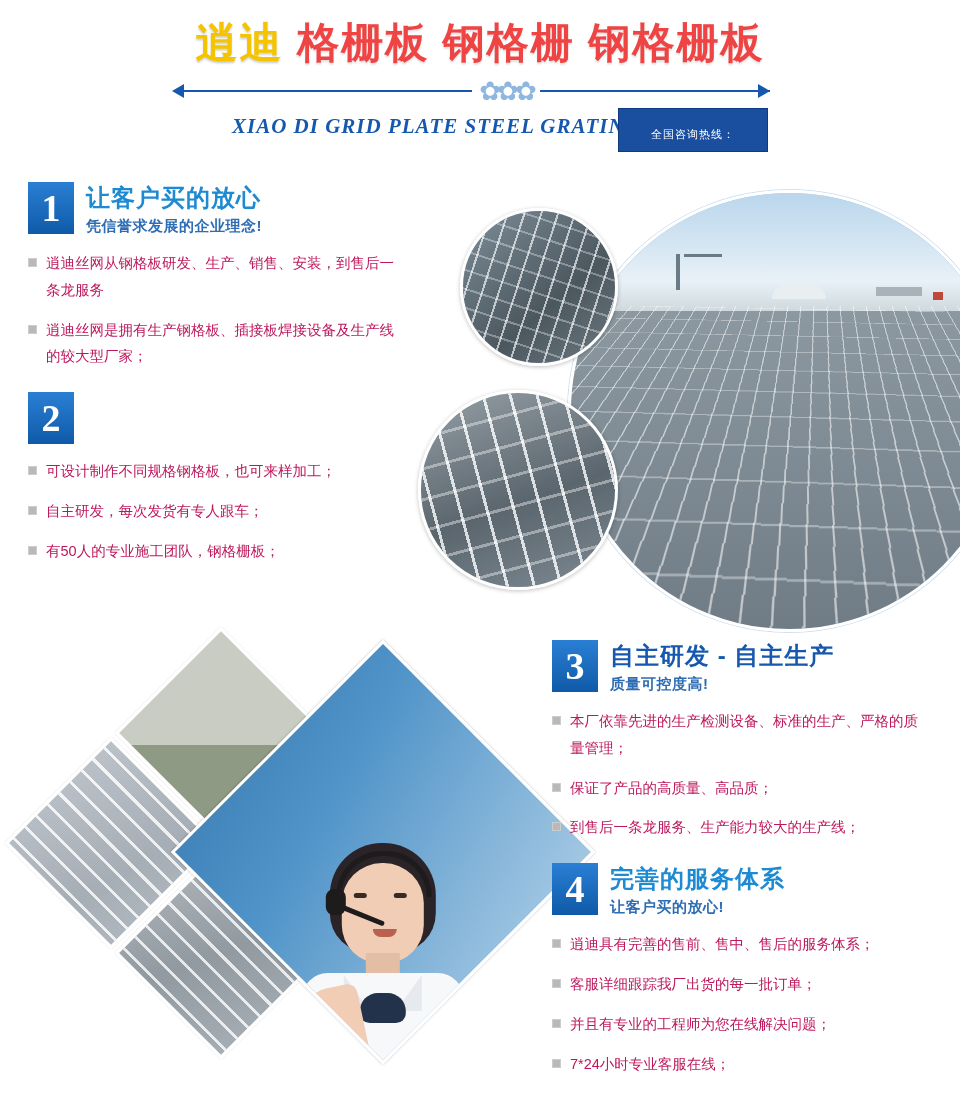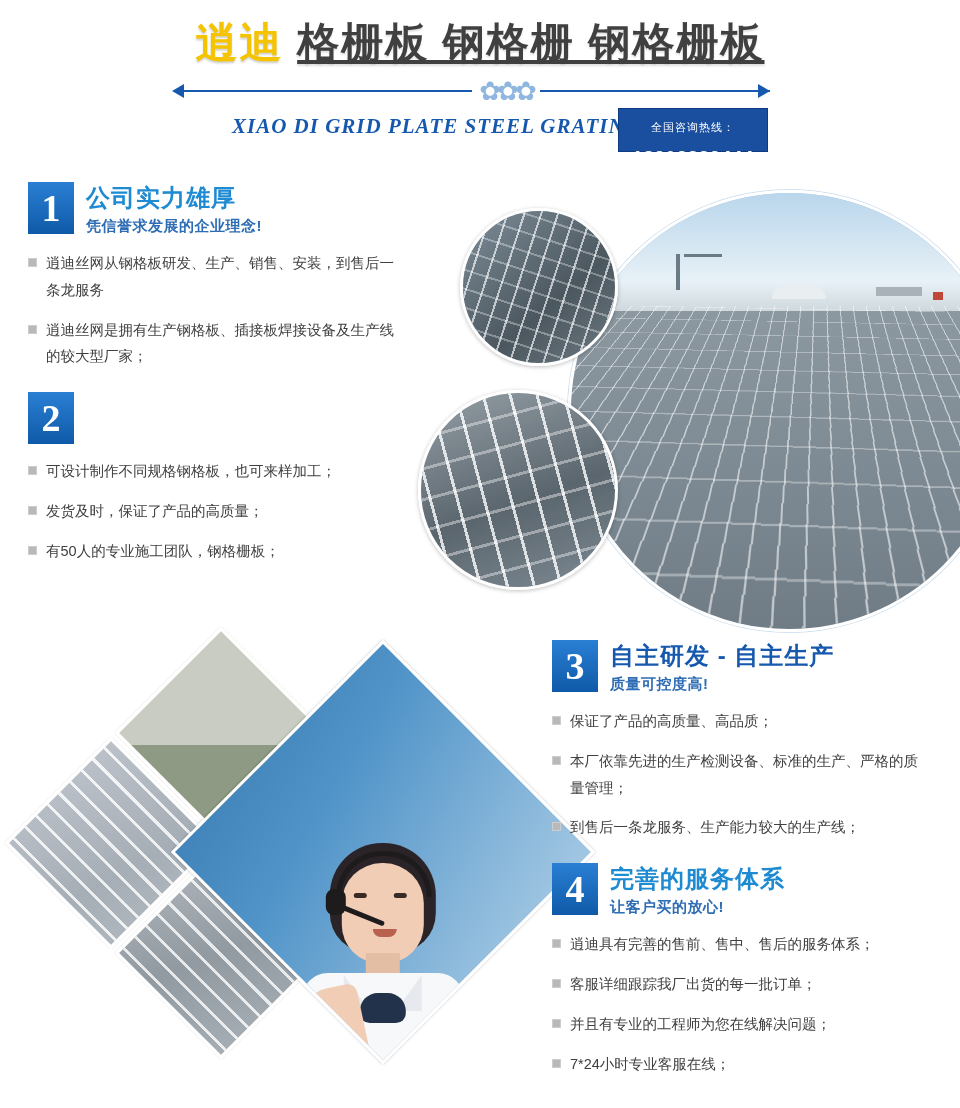--- a/index.html
+++ b/index.html
@@ -20,21 +20,21 @@
   .header-title {
     text-align: center;
     padding-top: 18px;
     font-size: 42px;
     font-weight: bold;
     letter-spacing: 2px;
     line-height: 1.2;
     white-space: nowrap;
   }
   .brand-yellow { color: #f5c400; text-shadow: 0 2px 2px rgba(0,0,0,0.18); }
-  .brand-blue { color: #404040; text-shadow: 0 2px 2px rgba(0,0,0,0.12); text-decoration: underline; }
+  .brand-blue { color: #ef4444; text-shadow: 0 2px 2px rgba(0,0,0,0.12); }
 
   .divider-row {
     position: relative;
     margin-top: 12px;
     height: 22px;
   }
   .divider-line {
     position: absolute;
     top: 10px;
     height: 2px;
@@ -88,21 +88,21 @@
     position: absolute;
     left: 618px; top: 0px;
     width: 150px; height: 44px;
     background: #1a4fa0;
     border: 1px solid #0d3a80;
     color: #ffffff;
     text-align: center;
   }
   .hotline-label {
     font-size: 11px;
-    padding-top: 11px;
+    padding-top: 18px;
     letter-spacing: 1px;
   }
   .hotline-number {
     font-size: 19px;
     font-weight: bold;
     font-family: "Liberation Sans", sans-serif;
     letter-spacing: 0.5px;
     line-height: 1.1;
     margin-top: 13px;
   }
@@ -139,21 +139,21 @@
     letter-spacing: 0.5px;
     white-space: nowrap;
   }
   .bullets { margin-top: 14px; }
   .bullet {
     display: flex;
     align-items: flex-start;
     gap: 9px;
     margin-bottom: 13px;
     font-size: 14.5px;
-    color: #404040;
+    color: #be185d;
     line-height: 1.85;
   }
   .bullet .sq {
     flex: 0 0 auto;
     width: 9px; height: 9px;
     background: #b9b9b9;
     margin-top: 8px;
     box-shadow: inset 0 0 0 1px #cdcdcd;
   }
   .bullet .txt { max-width: 360px; }
@@ -405,21 +405,21 @@
     </div>
   </div>
 </div>
 
 <div class="left-col">
 
   <div class="block1">
     <div class="sec-head">
       <div class="num-badge">1</div>
       <div class="sec-head-text">
-        <div class="sec-title">公司实力雄厚</div>
+        <div class="sec-title">让客户买的放心</div>
         <div class="sec-sub">凭信誉求发展的企业理念!</div>
       </div>
     </div>
     <div class="bullets">
       <div class="bullet">
         <span class="sq"></span>
         <span class="txt">逍迪丝网从钢格板研发、生产、销售、安装，到售后一条龙服务</span>
       </div>
       <div class="bullet">
         <span class="sq"></span>
@@ -432,21 +432,21 @@
     <div class="sec-head">
       <div class="num-badge">2</div>
     </div>
     <div class="bullets">
       <div class="bullet">
         <span class="sq"></span>
         <span class="txt">可设计制作不同规格钢格板，也可来样加工；</span>
       </div>
       <div class="bullet">
         <span class="sq"></span>
-        <span class="txt">发货及时，保证了产品的高质量；</span>
+        <span class="txt">自主研发，每次发货有专人跟车；</span>
       </div>
       <div class="bullet">
         <span class="sq"></span>
         <span class="txt">有50人的专业施工团队，钢格栅板；</span>
       </div>
     </div>
   </div>
 </div>
 
 <div class="photo-cluster-top">
@@ -520,25 +520,25 @@
     <div class="sec-head">
       <div class="num-badge">3</div>
       <div class="sec-head-text">
         <div class="sec-title dark">自主研发 - 自主生产</div>
         <div class="sec-sub">质量可控度高!</div>
       </div>
     </div>
     <div class="bullets">
       <div class="bullet">
         <span class="sq"></span>
+        <span class="txt">本厂依靠先进的生产检测设备、标准的生产、严格的质量管理；</span>
+      </div>
+      <div class="bullet">
+        <span class="sq"></span>
         <span class="txt">保证了产品的高质量、高品质；</span>
-      </div>
-      <div class="bullet">
-        <span class="sq"></span>
-        <span class="txt">本厂依靠先进的生产检测设备、标准的生产、严格的质量管理；</span>
       </div>
       <div class="bullet">
         <span class="sq"></span>
         <span class="txt">到售后一条龙服务、生产能力较大的生产线；</span>
       </div>
     </div>
   </div>
 
   <div class="block4">
     <div class="sec-head">

